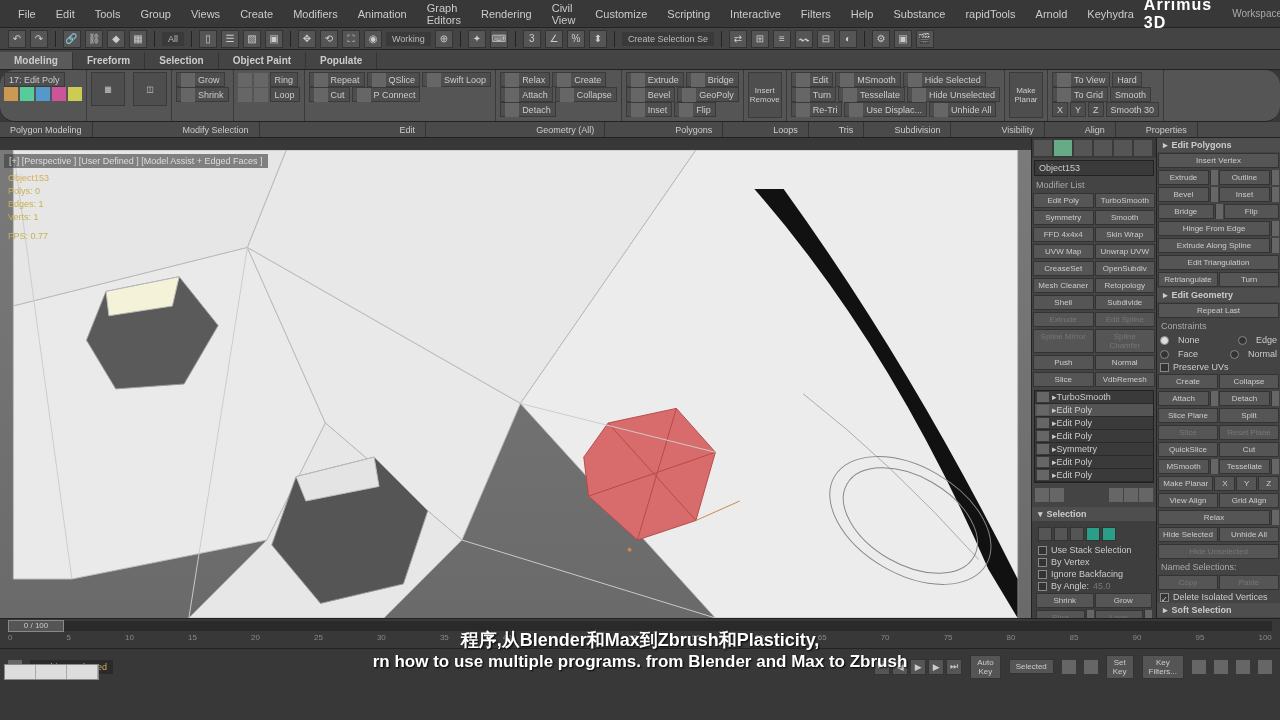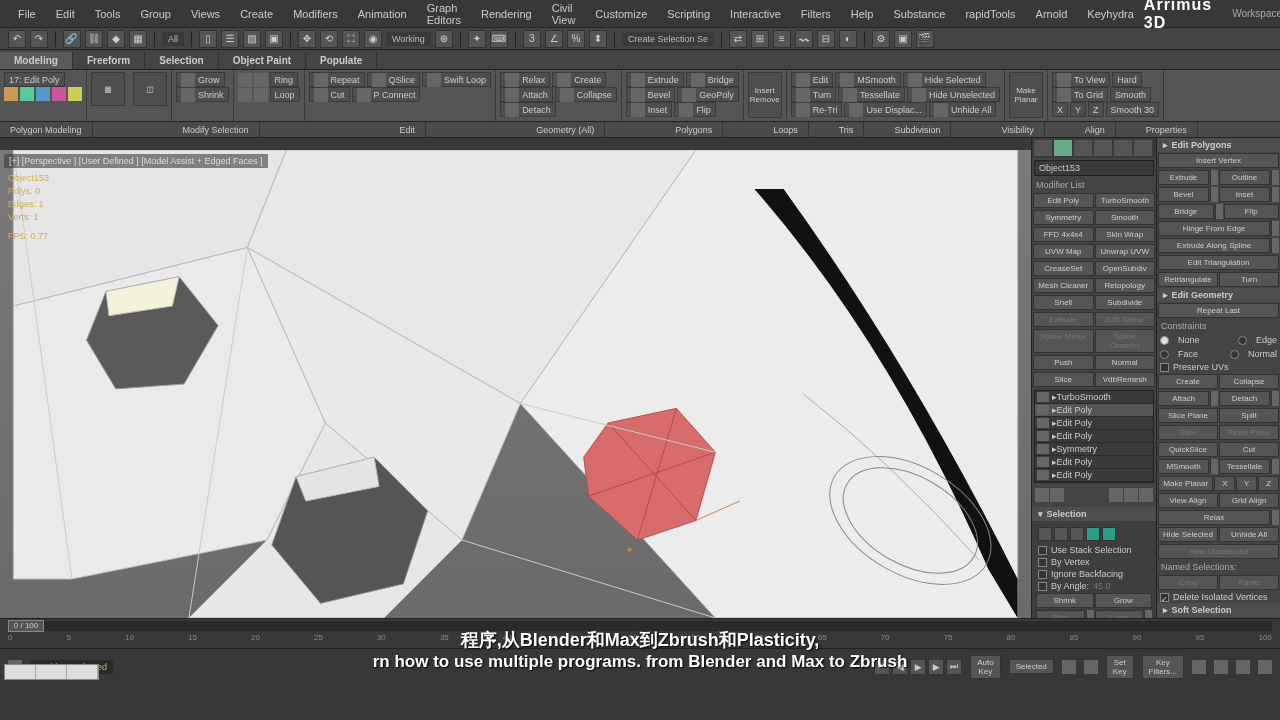--- a/index.html
+++ b/index.html
@@ -8,21 +8,21 @@
 .menubar-item { padding: 4px 10px; cursor: pointer; font-size: 11px; }
 .brand { margin-left: auto; font-weight: bold; color: #fff; font-size: 16px; letter-spacing: 1px; }
 .workspace-label { font-size: 10px; color: #aaa; margin-left: 20px; }
 .toolbar1 { background: #444; height: 22px; display: flex; align-items: center; gap: 4px; padding: 0 8px; border-bottom: 1px solid #222; }
 .tb-btn { width: 18px; height: 18px; background: #555; border: 1px solid #333; display: inline-flex; align-items: center; justify-content: center; font-size: 10px; }
 .tb-sep { width: 1px; height: 16px; background: #222; margin: 0 3px; }
 .tb-label { font-size: 9px; color: #bbb; padding: 2px 6px; background: #3a3a3a; }
 .tabbar { background: #444; height: 20px; display: flex; align-items: flex-end; border-bottom: 1px solid #222; font-weight: bold; }
 .tab { padding: 3px 14px; font-size: 10px; background: #444; border-right: 1px solid #333; }
 .tab.active { background: #5a5a5a; }
-.ribbon { background: #555; height: 52px; display: flex; border-bottom: 1px solid #222; }
+.ribbon { background: #555; height: 52px; display: flex; border-bottom: 1px solid #222; border-radius: 15px; }
 .ribbon-group { display: flex; flex-direction: column; border-right: 1px solid #3a3a3a; padding: 2px 4px; }
 .ribbon-row { display: flex; gap: 2px; align-items: center; }
 .rib-btn { padding: 1px 4px; font-size: 9px; background: #4e4e4e; border: 1px solid #3a3a3a; display: flex; align-items: center; gap: 3px; height: 15px; }
 .rib-icon { width: 14px; height: 14px; background: #666; display: inline-block; }
 .rib-btn-lg { width: 34px; height: 34px; background: #4e4e4e; border: 1px solid #3a3a3a; display: inline-flex; align-items: center; justify-content: center; font-size: 8px; text-align: center; }
 .ribbon-footer { background: #4a4a4a; height: 16px; display: flex; border-bottom: 1px solid #222; font-size: 9px; }
 .ribbon-footer-item { padding: 2px 10px; border-right: 1px solid #333; display: flex; align-items: center; }
 .main { display: flex; height: 480px; }
 .viewport { flex: 1; background: linear-gradient(180deg, #7a7a7a 0%, #6a6a6a 100%); position: relative; overflow: hidden; margin-top: 12px; }
 .viewport-label { position: absolute; top: 4px; left: 4px; font-size: 9px; color: #ddd; background: rgba(60,60,60,0.6); padding: 2px 5px; }
@@ -652,21 +652,21 @@
     <div class="rp-check">
         <span class="checkbox on"></span>
         <span>Delete Isolated Vertices</span>
       </div>
     <div class="rp-rollout-header">▸ <span>Soft Selection</span></div>
   </div>
 </div>
 
 <div class="timeline">
   <div class="time-slider">
-    <div style="position:absolute;left:0;top:-1px;width:36px;height:12px;background:#555;border:1px solid #888;text-align:center;font-size:8px">0 / 100</div>
+    <div style="position:absolute;left:0;top:-1px;width:56px;height:12px;background:#555;border:1px solid #888;text-align:center;font-size:8px">0 / 100</div>
   </div>
   <div class="time-ticks">
     <span>0</span>
       <span>5</span>
       <span>10</span>
       <span>15</span>
       <span>20</span>
       <span>25</span>
       <span>30</span>
       <span>35</span>

